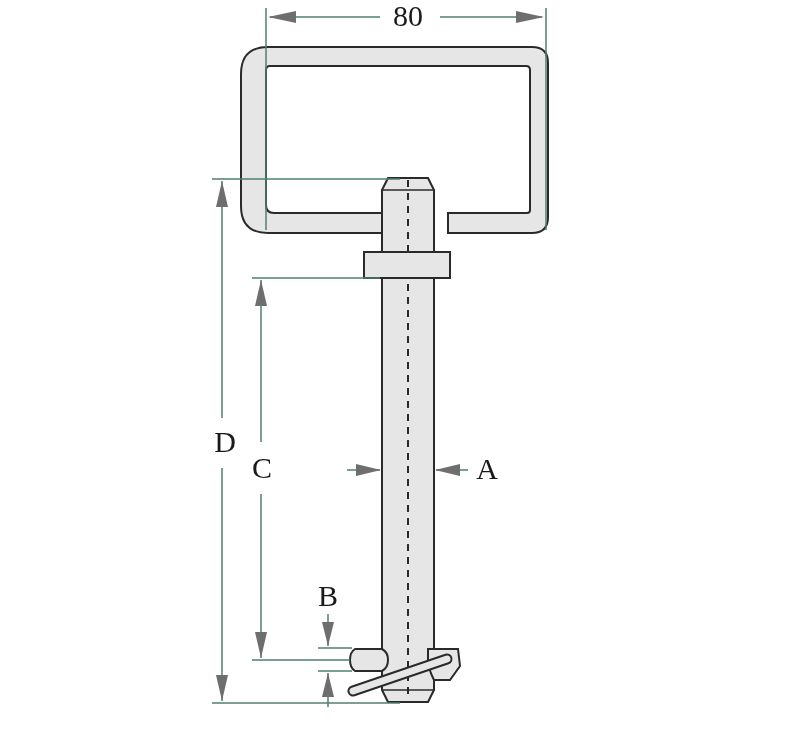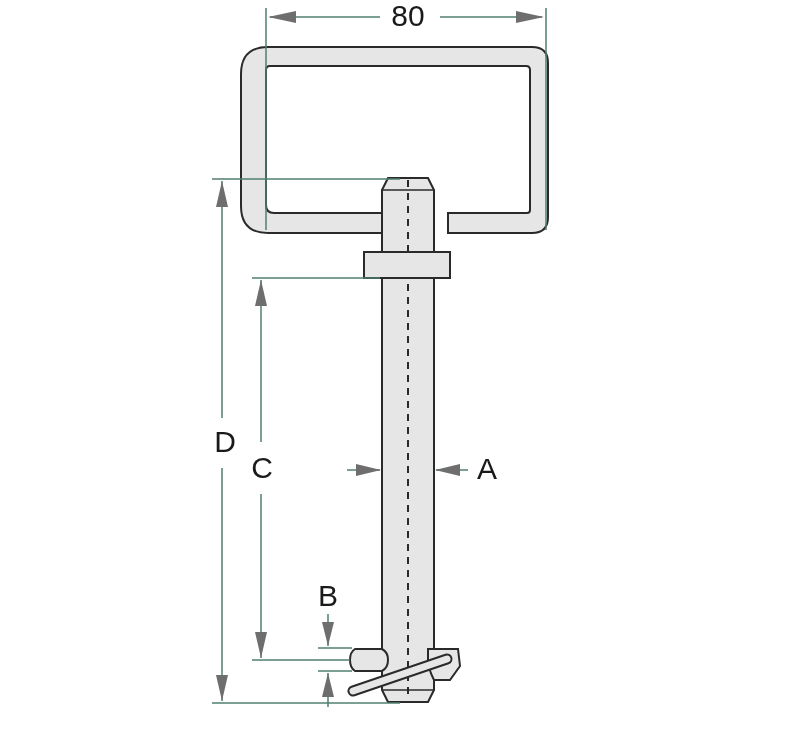--- a/index.html
+++ b/index.html
@@ -1,18 +1,18 @@
 <!DOCTYPE html>
 <html><head>
   <meta charset="utf-8">
   <style>
     html, body { margin: 0; padding: 0; background: #ffffff; }
     body { width: 791px; height: 737px; overflow: hidden; position: relative; }
     #drawing { position: absolute; left: 0; top: 0; width: 791px; height: 737px; }
-    .lbl { position: absolute; font-family: Liberation Sans, sans-serif; color: #1a1a1a; line-height: 1; transform: translate(-50%, -50%); }
+    .lbl { position: absolute; font-family: Liberation Serif, serif; color: #1a1a1a; line-height: 1; transform: translate(-50%, -50%); }
     .lbl-80 { font-size: 30px; }
     .lbl-letter { font-size: 30px; }
   </style>
 </head>
 <body>
 
 <svg id="drawing" viewBox="0 0 791 737" xmlns="http://www.w3.org/2000/svg">
 
   <g>
     <path d="M268,47 L532,47 Q548,47 548,63 L548,217 Q548,233 532,233 L448,233 L448,213 L527,213 Q530,213 530,210 L530,70 Q530,66 526,66 L270,66 Q266,66 266,70 L266,205 Q266,213 274,213 L382,213 L382,233 L268,233 Q241,233 241,206 L241,74 Q241,47 268,47 Z" fill="#e6e6e6" stroke="#2a2a2a" stroke-width="2"></path>

